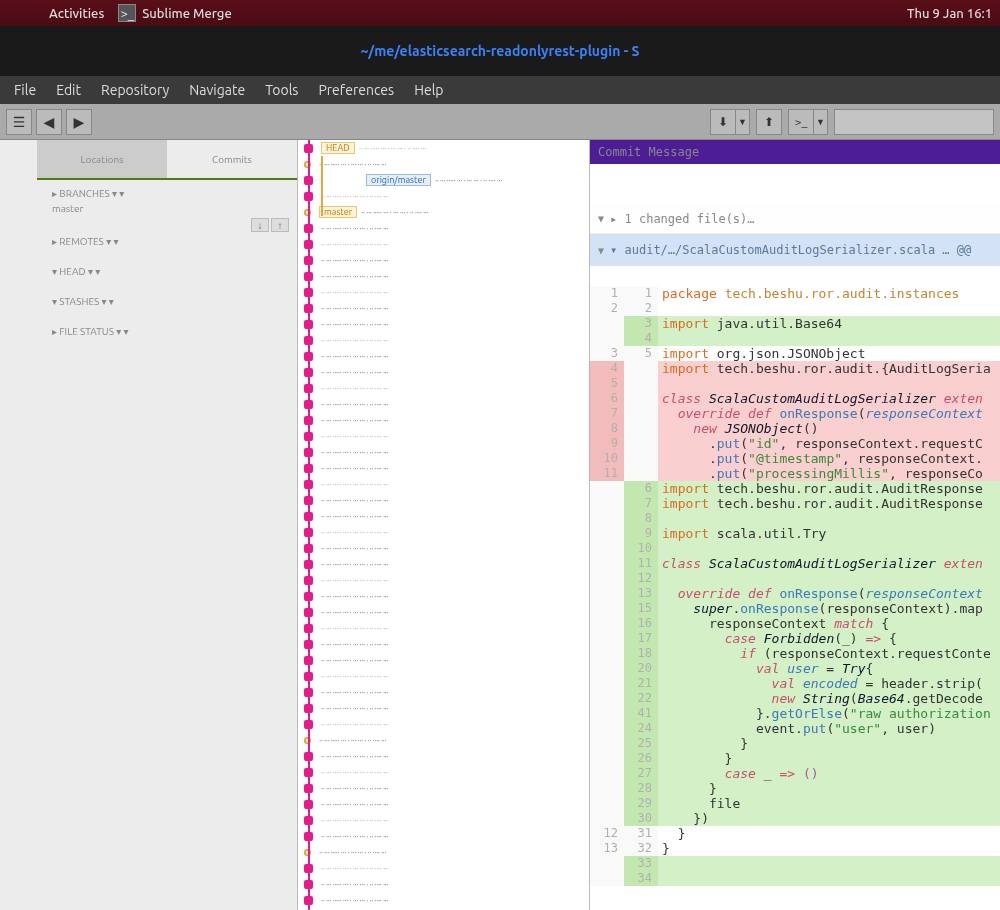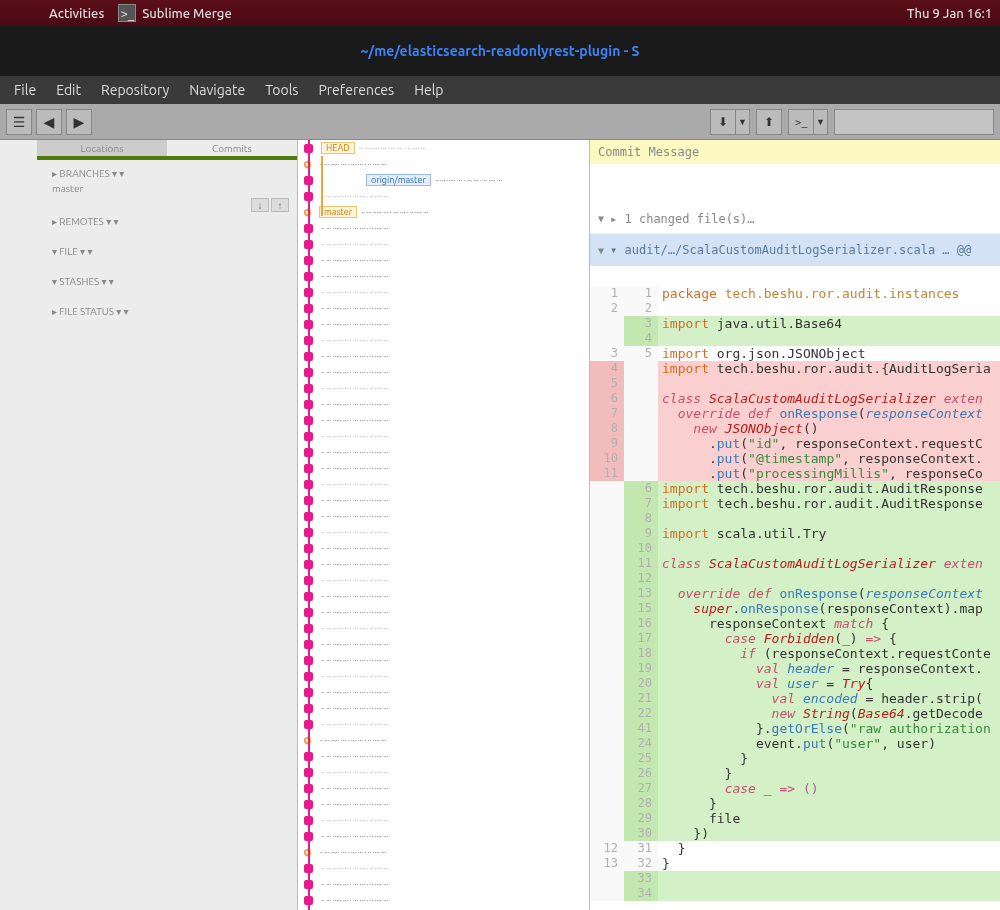--- a/index.html
+++ b/index.html
@@ -27,21 +27,21 @@
 .toolbar .combo-btn { display: flex; margin-right: 6px; }
 .toolbar .combo-btn .main { width: 26px; height: 26px; background: #bbb; border: 1px solid #888; display:flex;align-items:center;justify-content:center;color:#333;font-size:12px; }
 .toolbar .combo-btn .drop { width: 14px; height: 26px; background: #bbb; border: 1px solid #888; border-left:none; display:flex;align-items:center;justify-content:center;color:#333;font-size:9px; }
 .toolbar .searchbox { width: 160px; height: 26px; background: #c4c4c4; border: 1px solid #888; display:flex;align-items:center;padding:0 4px;color:#777;font-size:12px; }
 
 
 .workspace { display: flex; height: calc(910px - 26px - 34px - 28px - 36px); }
 
 
 .sidebar { width: 298px; background: #ececec; border-right: 1px solid #bbb; color: #555; font-size: 11px; display:flex;flex-direction:column; }
-.sidebar-tabs { display:flex; height:20px; border-bottom:4px solid #4d7c0f;margin-left:37px; }
+.sidebar-tabs { display:flex; height:40px; border-bottom:2px solid #4d7c0f;margin-left:37px; }
 .sidebar-tab { flex:1; display:flex;align-items:center;justify-content:center; font-size:10px; color:#888; }
 .sidebar-tab.active { background:#ccc; }
 .sidebar-body { padding: 6px 4px; }
 .sidebar-body .row { display:flex; align-items:center; padding:2px 4px; color:#888; font-size:10px;margin-left:44px; }
 .sidebar-body .navarrows { float:right; display:flex; gap:2px; }
 .sidebar-body .navarrows span { width:18px;height:14px;background:#ddd;border:1px solid #bbb;display:flex;align-items:center;justify-content:center;font-size:10px;color:#666; }
 
 
 .graph-col { width: 292px; background: #fff; border-right: 1px solid #bbb; overflow:hidden; position:relative; color:#888; font-size:9px; }
 .graph-col .commit-row { display:flex; align-items:center; height:16px; padding-left:6px; }
@@ -49,41 +49,41 @@
 .graph-col .dot.hollow { background:#fff; border:2px solid #e8a838; width:7px;height:7px; border-radius:3px; }
 .graph-col .branch-tag { font-size:9px; color:#cc7a00; padding:0 4px; background:#fff3d9; border:1px solid #e6c676; border-radius:0; margin-right:4px; }
 .graph-col .branch-tag.origin { color:#2a6cc2; background:#e5eefa; border-color:#9cb9e0;margin-left:45px; }
 .graph-col .commit-msg { color:#888; white-space:nowrap; overflow:hidden; text-overflow:clip; flex:1; letter-spacing:-0.5px; }
 .graph-col .commit-msg.dim { color:#bbb; }
 .graph-stripe { position:absolute; left:10px; top:0; bottom:0; width:2px; background:#e61a8d; }
 .branch-line { position:absolute; left:23px; top:16px; width:2px; height:60px; background:#e8a838; }
 
 
 .diff-panel { flex:1; background:#fff; overflow:hidden; font-family: "DejaVu Sans Mono", Menlo, monospace; font-size:13px; color:#333; }
-.diff-header-row { height:24px; background:#fef9c3; display:flex;align-items:center; padding:0 8px; color:#888; font-size:12px; }
+.diff-header-row { height:24px; background:#4c1d95; display:flex;align-items:center; padding:0 8px; color:#888; font-size:12px; }
 .diff-section { height:30px; background:#fefefe; display:flex;align-items:center;padding:0 8px;color:#888;font-size:12px; border-bottom:1px solid #eee; }
 .diff-hunk-header { height:32px; background:#d3e2f4; display:flex;align-items:center;padding:0 8px; color:#5a7a9a; font-size:12px; }
 .diff-section .tri, .diff-hunk-header .tri { margin-right:6px; font-size:10px; color:#888; }
 .spacer-white { height:20px; background:#fff; }
 
 .code-area { }
 .code-line { display:flex; white-space:pre; line-height:15px; height:15px; }
 .ln-old, .ln-new { width:34px; text-align:right; color:#b0b0b0; background:#f9f9f9; padding-right:6px; font-size:12px; flex-shrink:0; }
 .code { padding-left:4px; flex:1; overflow:hidden; }
 .added .code { background:#d3f0c6; }
 .added .ln-new { background:#c2e8b0; }
 .removed .code { background:#f9cfcf; }
 .removed .ln-old { background:#f2bcbc; }
 .context .code { background:#fff; }
 
 
 .kw { color:#c94f6d; font-style:italic; }
 .kw2 { color:#d96c1f; }
 .fn { color:#3a7ab8; }
-.cls { color:#b91c1c; font-style:italic; }
+.cls { color:#0f172a; font-style:italic; }
 .str { color:#3a8a3a; }
 .pkg { color:#c0862f; }
 .num { color:#b05799; }
 .var { color:#3a7ab8; font-style:italic; }
 </style>
 </head>
 <body>
 
 <div class="ubuntu-bar">
   <span class="activities">Activities</span>
@@ -137,21 +137,21 @@
       <div class="row">▸ BRANCHES ▾ ▾</div>
       <div class="row">   master</div>
       <div class="row" style="justify-content:flex-end;">
         <span class="navarrows">
           <span>↓</span>
           <span>↑</span>
         </span>
       </div>
       <div class="row">▸ REMOTES ▾ ▾</div>
       <div class="row">&nbsp;</div>
-      <div class="row">▾ FILE ▾ ▾</div>
+      <div class="row">▾ HEAD ▾ ▾</div>
       <div class="row">&nbsp;</div>
       <div class="row">▾ STASHES ▾ ▾</div>
       <div class="row">&nbsp;</div>
       <div class="row">▸ FILE STATUS ▾ ▾</div>
     </div>
   </div>
 
   <div class="graph-col">
     <div class="graph-stripe"></div>
     <div class="branch-line"></div>
@@ -385,21 +385,20 @@
         <div class="code-line added"><span class="ln-old"></span><span class="ln-new">8</span><span class="code"></span></div>
         <div class="code-line added"><span class="ln-old"></span><span class="ln-new">9</span><span class="code"><span class="kw2">import</span> scala.util.Try</span></div>
         <div class="code-line added"><span class="ln-old"></span><span class="ln-new">10</span><span class="code"></span></div>
         <div class="code-line added"><span class="ln-old"></span><span class="ln-new">11</span><span class="code"><span class="kw">class</span> <span class="cls">ScalaCustomAuditLogSerializer</span> <span class="kw">exten</span></span></div>
         <div class="code-line added"><span class="ln-old"></span><span class="ln-new">12</span><span class="code"></span></div>
         <div class="code-line added"><span class="ln-old"></span><span class="ln-new">13</span><span class="code">  <span class="kw">override</span> <span class="kw">def</span> <span class="fn">onResponse</span>(<span class="var">responseContext</span></span></div>
         <div class="code-line added"><span class="ln-old"></span><span class="ln-new">15</span><span class="code">    <span class="cls">super</span>.<span class="fn">onResponse</span>(responseContext).map</span></div>
         <div class="code-line added"><span class="ln-old"></span><span class="ln-new">16</span><span class="code">      responseContext <span class="kw">match</span> {</span></div>
         <div class="code-line added"><span class="ln-old"></span><span class="ln-new">17</span><span class="code">        <span class="kw">case</span> <span class="cls">Forbidden</span>(_) <span class="kw">=&gt;</span> {</span></div>
         <div class="code-line added"><span class="ln-old"></span><span class="ln-new">18</span><span class="code">          <span class="kw">if</span> (responseContext.requestConte</span></div>
-        <div class="code-line added"><span class="ln-old"></span><span class="ln-new">19</span><span class="code">            <span class="kw">val</span> <span class="var">header</span> = responseContext.</span></div>
         <div class="code-line added"><span class="ln-old"></span><span class="ln-new">20</span><span class="code">            <span class="kw">val</span> <span class="var">user</span> = <span class="cls">Try</span>{</span></div>
         <div class="code-line added"><span class="ln-old"></span><span class="ln-new">21</span><span class="code">              <span class="kw">val</span> <span class="var">encoded</span> = header.strip(</span></div>
         <div class="code-line added"><span class="ln-old"></span><span class="ln-new">22</span><span class="code">              <span class="kw">new</span> <span class="cls">String</span>(<span class="cls">Base64</span>.getDecode</span></div>
         <div class="code-line added"><span class="ln-old"></span><span class="ln-new">41</span><span class="code">            }.<span class="fn">getOrElse</span>(<span class="str">"raw authorization</span></span></div>
         <div class="code-line added"><span class="ln-old"></span><span class="ln-new">24</span><span class="code">            event.<span class="fn">put</span>(<span class="str">"user"</span>, user)</span></div>
         <div class="code-line added"><span class="ln-old"></span><span class="ln-new">25</span><span class="code">          }</span></div>
         <div class="code-line added"><span class="ln-old"></span><span class="ln-new">26</span><span class="code">        }</span></div>
         <div class="code-line added"><span class="ln-old"></span><span class="ln-new">27</span><span class="code">        <span class="kw">case</span> _ <span class="kw">=&gt;</span> <span class="num">()</span></span></div>
         <div class="code-line added"><span class="ln-old"></span><span class="ln-new">28</span><span class="code">      }</span></div>
         <div class="code-line added"><span class="ln-old"></span><span class="ln-new">29</span><span class="code">      file</span></div>

